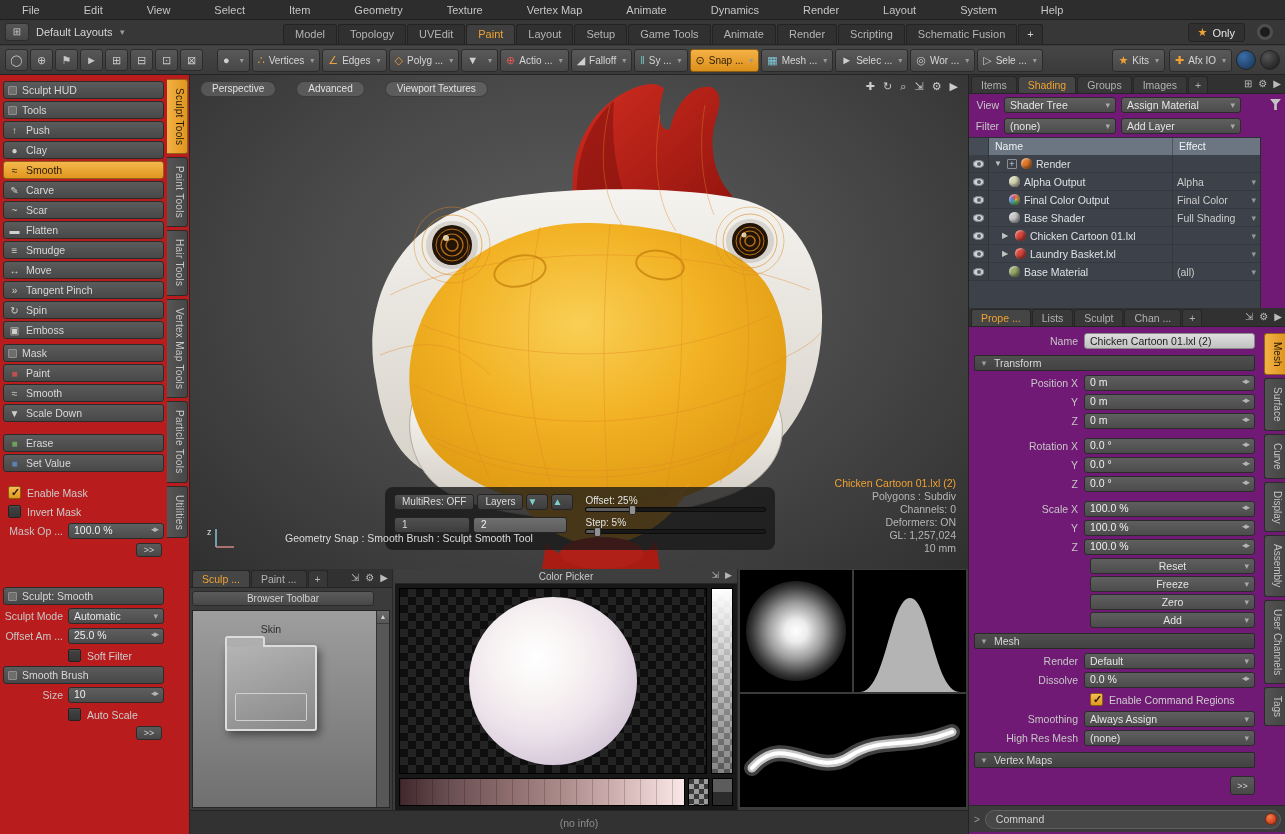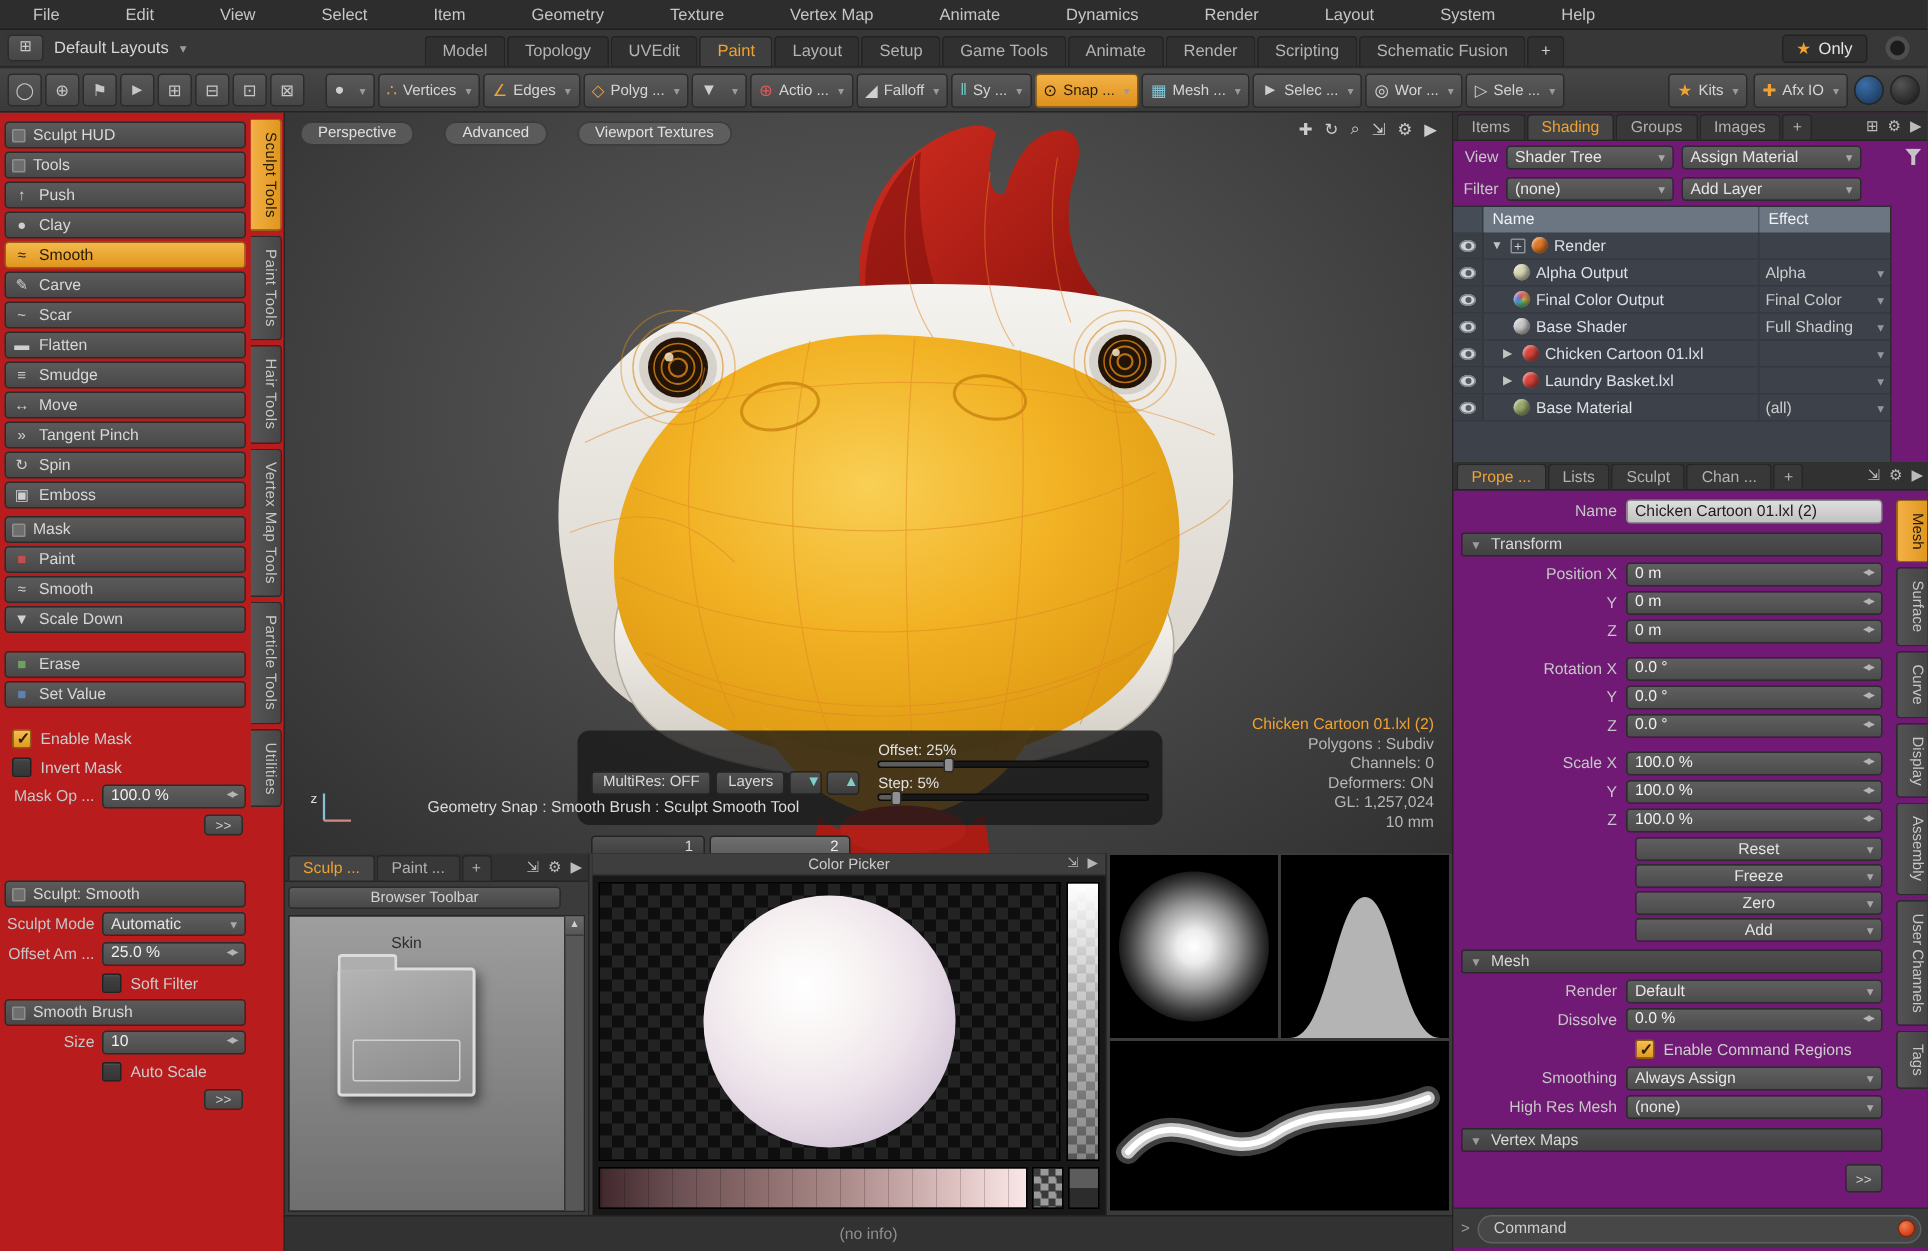--- a/index.html
+++ b/index.html
@@ -65,21 +65,21 @@
   
   #viewport { position:absolute; left:190px; top:75px; width:778px; height:494px; background:radial-gradient(ellipse at 50% 42%, #5e5e5e 0%, #484848 52%, #303030 100%); overflow:hidden; }
   #chicken { position:absolute; left:0; top:0; }
   .vp-btns { position:absolute; left:10px; top:6px; display:flex; gap:20px; }
   .vp-btn { height:16px; padding:0 11px; border-radius:8px; background:rgba(115,115,115,.5); border:1px solid rgba(35,35,35,.55); color:#e0e0e0; font-size:10px; line-height:14px; }
   .vp-nav { position:absolute; right:10px; top:5px; display:flex; gap:8px; color:#cccccc; font-size:11px; }
   .vni { cursor:default; }
   .vp-hud { position:absolute; left:195px; top:412px; width:390px; height:63px; background:rgba(24,24,24,.78); border-radius:8px; padding:7px 9px; display:flex; gap:12px; }
   .hud-left { display:flex; flex-direction:column; gap:7px; }
   .hud-row { display:flex; gap:3px; }
-  .hud-btn { height:16px; padding:0 7px; background:linear-gradient(#505050,#3d3d3d); border:1px solid #242424; border-radius:3px; color:#dadada; font-size:10px; line-height:14px; text-align:right;margin-top:20px; }
+  .hud-btn { height:16px; padding:0 7px; background:linear-gradient(#505050,#3d3d3d); border:1px solid #242424; border-radius:3px; color:#dadada; font-size:10px; line-height:14px; text-align:left; }
   .hud-btn.tri { color:#7ed0c8; width:22px; padding:0; }
   .hud-btn.b1 { width:76px; }
   .hud-btn.b2 { width:94px; background:linear-gradient(#6f6f6f,#5b5b5b); color:#f2f2f2; }
   .hud-right { flex:1; display:flex; flex-direction:column; gap:4px; }
   .hud-sllbl { font-size:10px; color:#e2e2e2; }
   .hud-track { height:5px; background:#181818; border:1px solid #0c0c0c; border-radius:2px; position:relative; margin-top:1px; }
   .hud-fill { position:absolute; left:0; top:0; bottom:0; background:#5d5d5d; border-radius:2px; }
   .hud-knob { position:absolute; top:-3px; width:7px; height:10px; background:#909090; border:1px solid #2c2c2c; border-radius:2px; }
   .vp-status { position:absolute; left:95px; top:457px; color:#dcdcdc; font-size:10.5px; }
   .vp-info { position:absolute; right:12px; top:402px; text-align:right; font-size:10.5px; line-height:13px; }

